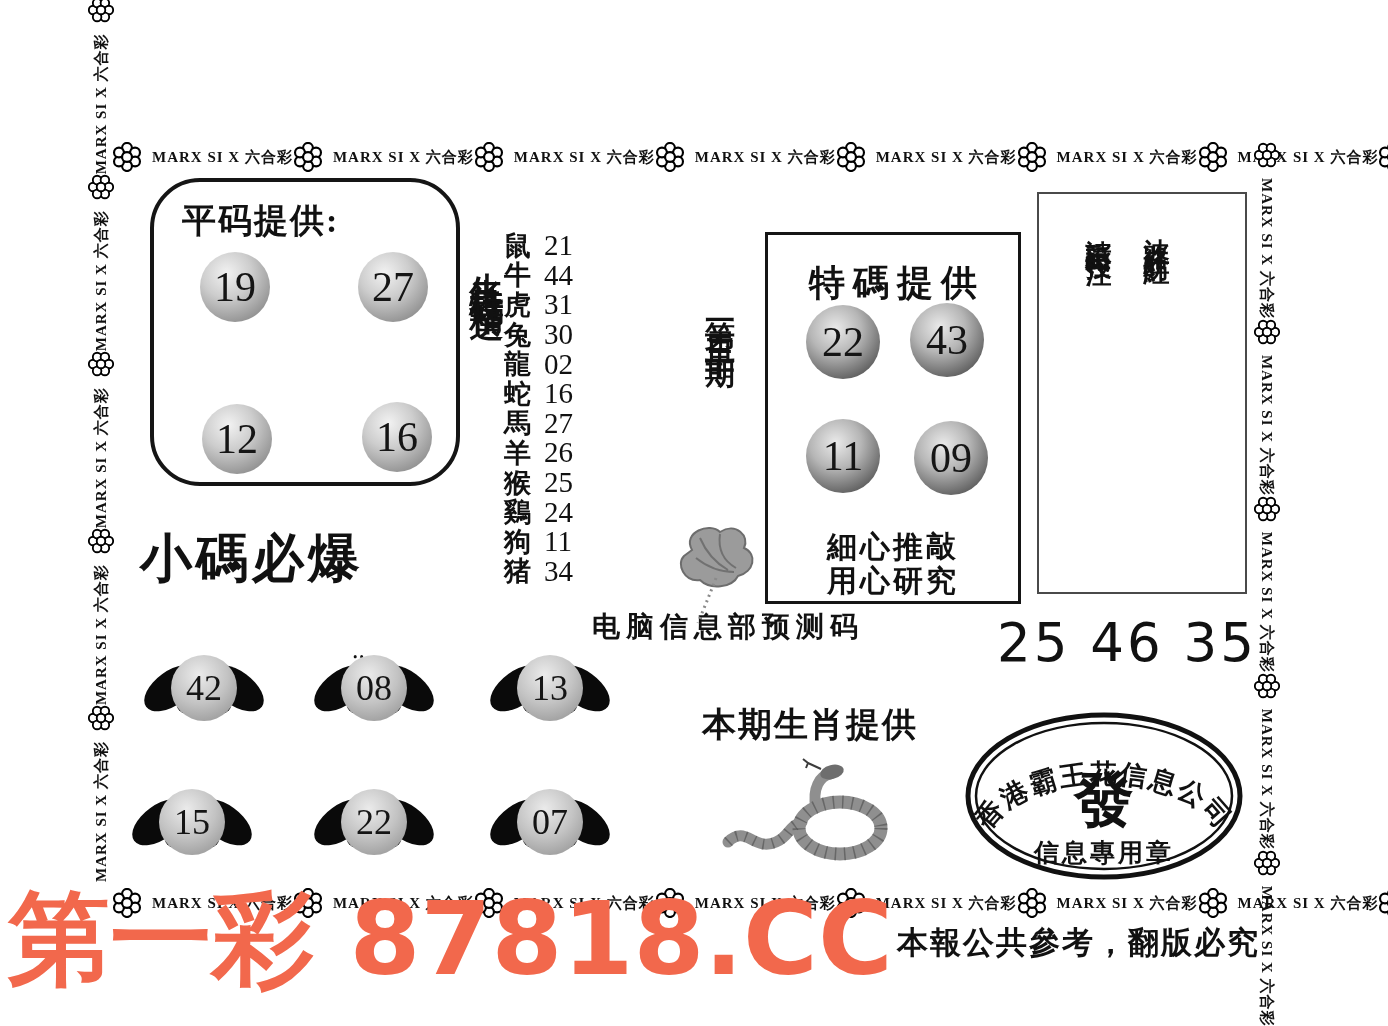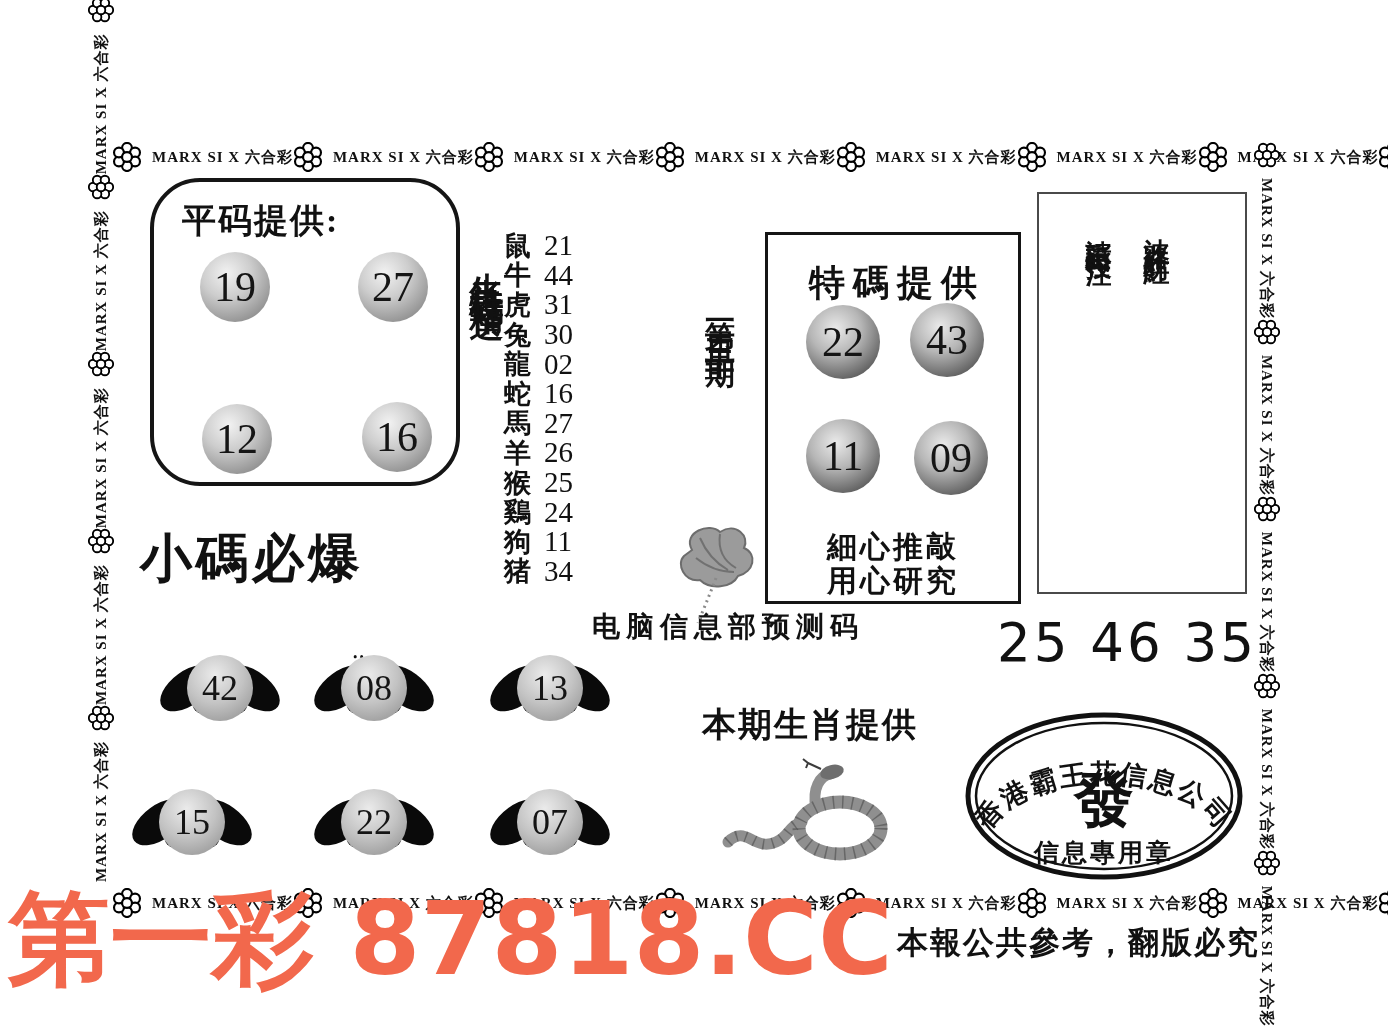--- a/index.html
+++ b/index.html
@@ -337,21 +337,21 @@
   <div class="comp-nums">25 46 35</div>
   <div class="zprov">本期生肖提供</div>
   <div class="dots">‥</div>
 
   <svg class="lotus" width="116" height="108" viewBox="0 0 116 108">
     <path d="M40,32 C30,14 58,4 68,14 C84,4 98,18 92,30 C106,36 102,54 86,58 C80,70 58,72 48,62 C32,64 24,46 32,38 Z" fill="#9b9b9b" stroke="#6d6d6d" stroke-width="2"></path>
     <path d="M48,20 C54,34 62,44 76,52 M68,16 C66,30 70,42 84,50 M44,40 C54,48 66,54 82,54" fill="none" stroke="#5f5f5f" stroke-width="2" opacity="0.7"></path>
     <path d="M64,60 C58,76 52,90 46,105" fill="none" stroke="#8a8a8a" stroke-width="3" stroke-dasharray="2 4"></path>
   </svg>
 
-  <div class="ingot" style="left:158px;top:648px;">
+  <div class="ingot" style="left:142px;top:648px;">
     <svg width="124" height="80" viewBox="0 0 124 80">
         <use href="#wings"></use>
       </svg>
     <div class="ball">42</div>
   </div>
   <div class="ingot" style="left:312px;top:648px;">
     <svg width="124" height="80" viewBox="0 0 124 80">
         <use href="#wings"></use>
       </svg>
     <div class="ball">08</div>

